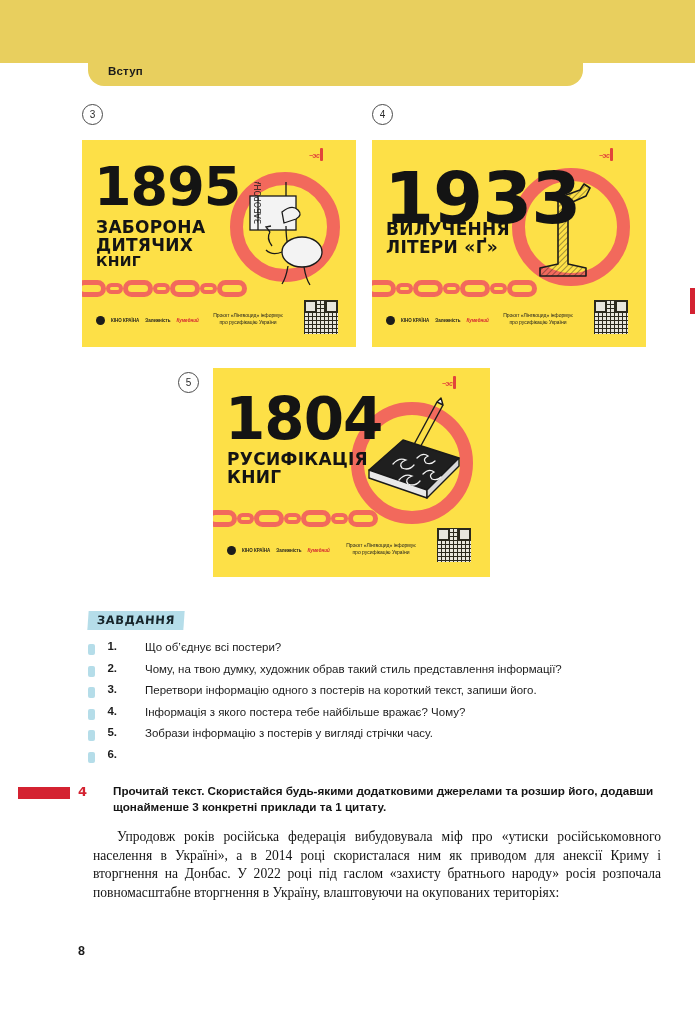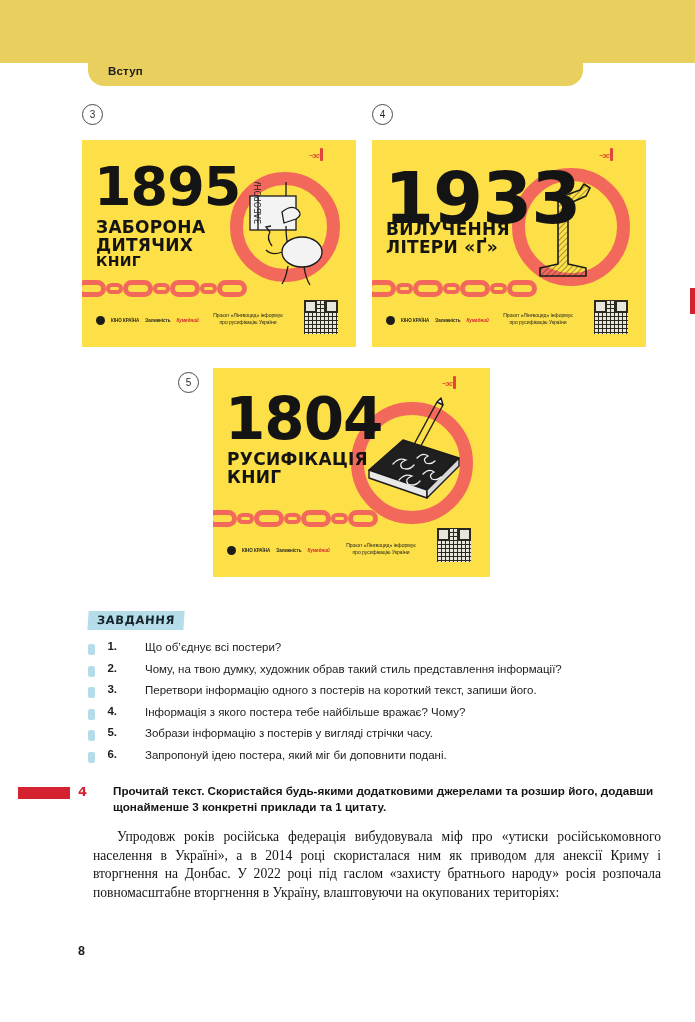--- a/index.html
+++ b/index.html
@@ -477,21 +477,20 @@
     <div class="task-text">Інформація з якого постера тебе найбільше вражає? Чому?</div>
   </div>
   <div class="task-row">
     <div class="task-bullet"></div>
     <div class="task-idx">5.</div>
     <div class="task-text">Зобрази інформацію з постерів у вигляді стрічки часу.</div>
   </div>
   <div class="task-row">
     <div class="task-bullet"></div>
     <div class="task-idx">6.</div>
-    <div class="task-text">Запропонуй ідею постера, який міг би доповнити подані.</div>
   </div>
 </div>
 
 <div class="ex-bar"></div>
 <div class="ex-num">4</div>
 <div class="ex-lead">Прочитай текст. Скористайся будь-якими додатковими джерелами та розшир його, додавши щонайменше 3 конкретні приклади та 1 цитату.</div>
 <div class="body-text">Упродовж років російська федерація вибудовувала міф про «утиски російськомовного населення в Україні», а в 2014 році скористалася ним як приводом для анексії Криму і вторгнення на Донбас. У 2022 році під гаслом «захисту братнього народу» росія розпочала повномасштабне вторгнення в Україну, влаштовуючи на окупованих територіях:</div>
 
 <div class="page-num">8</div>
 

